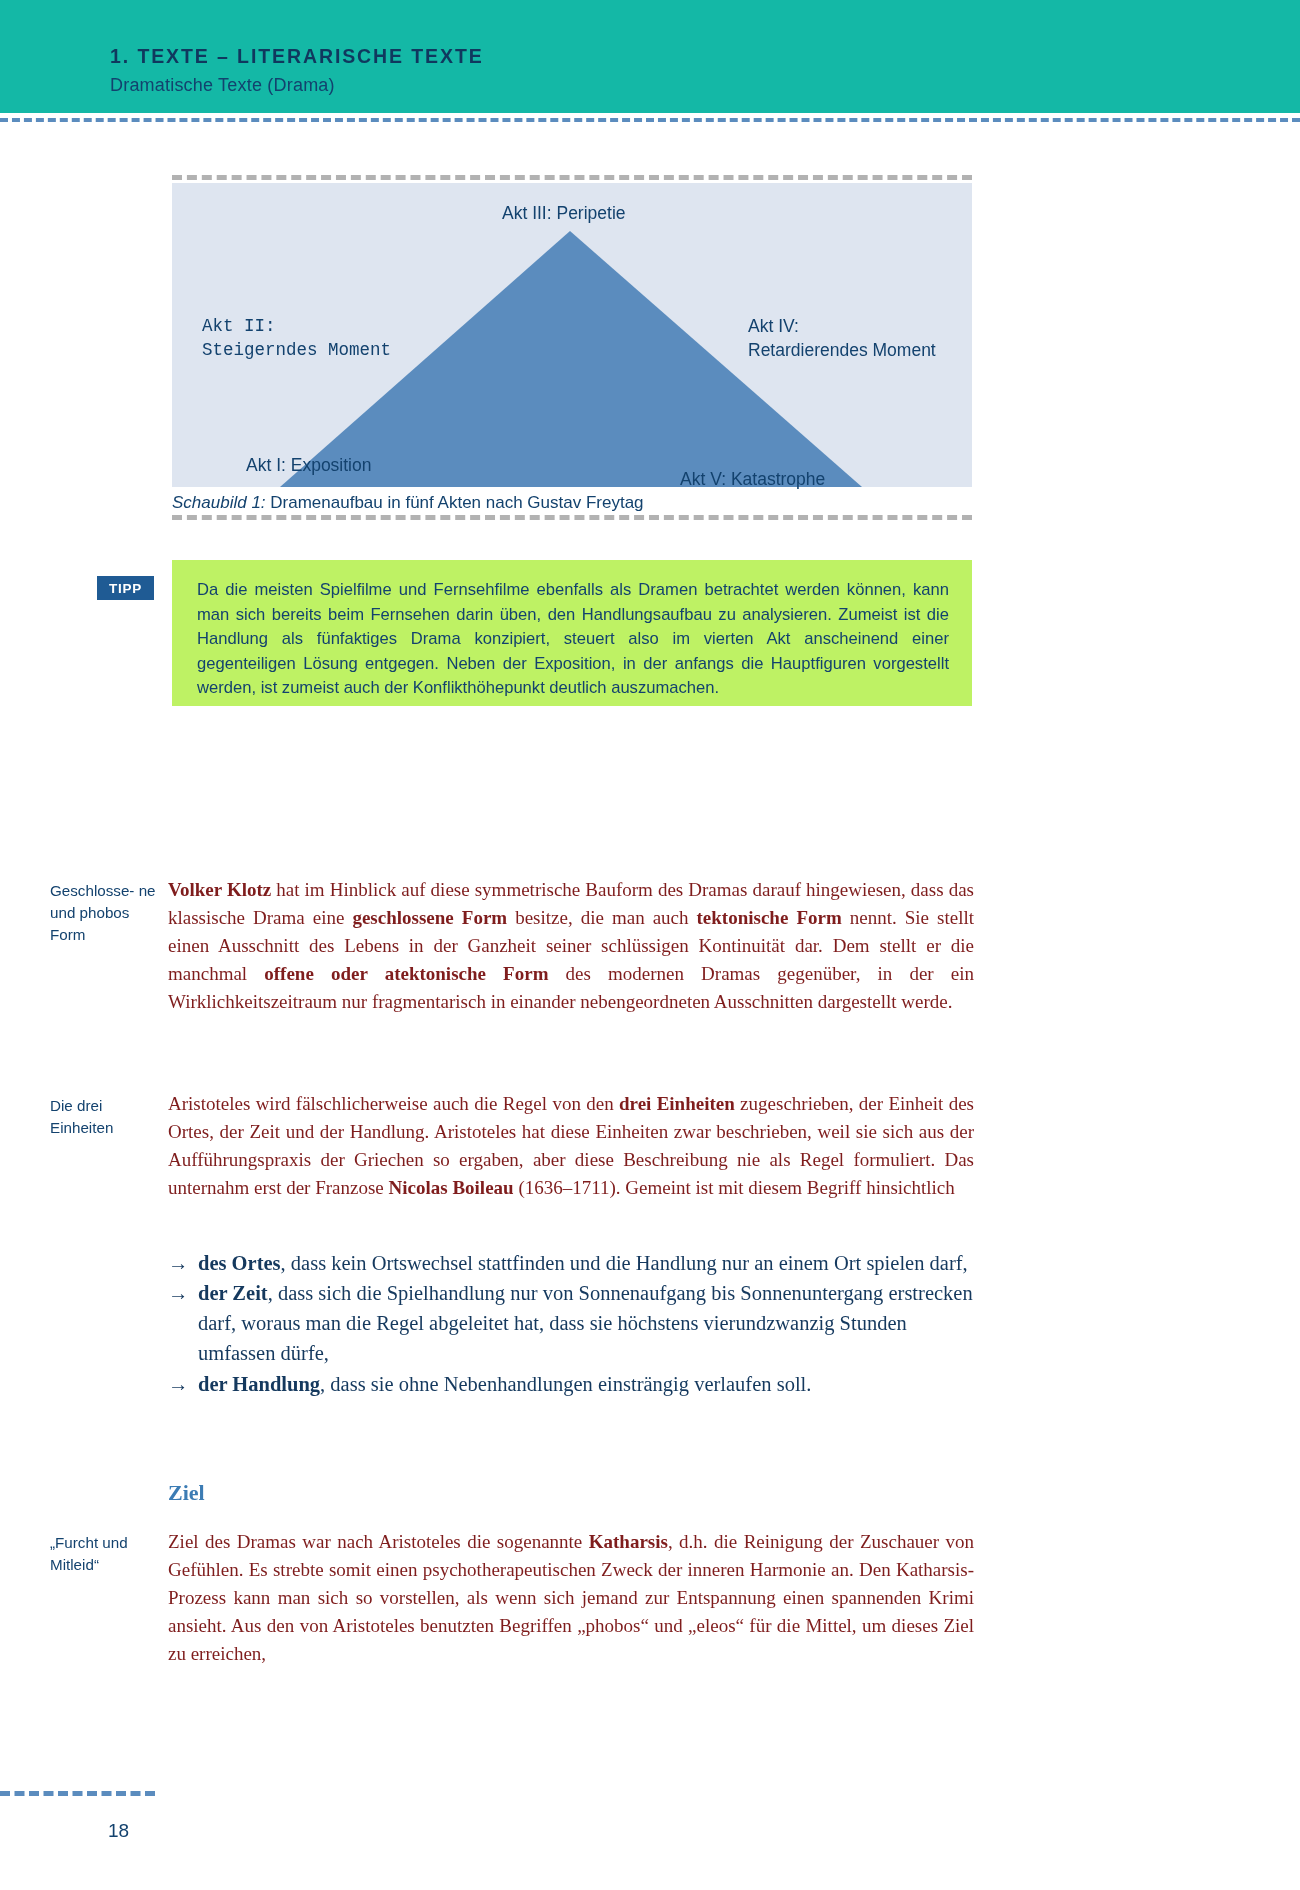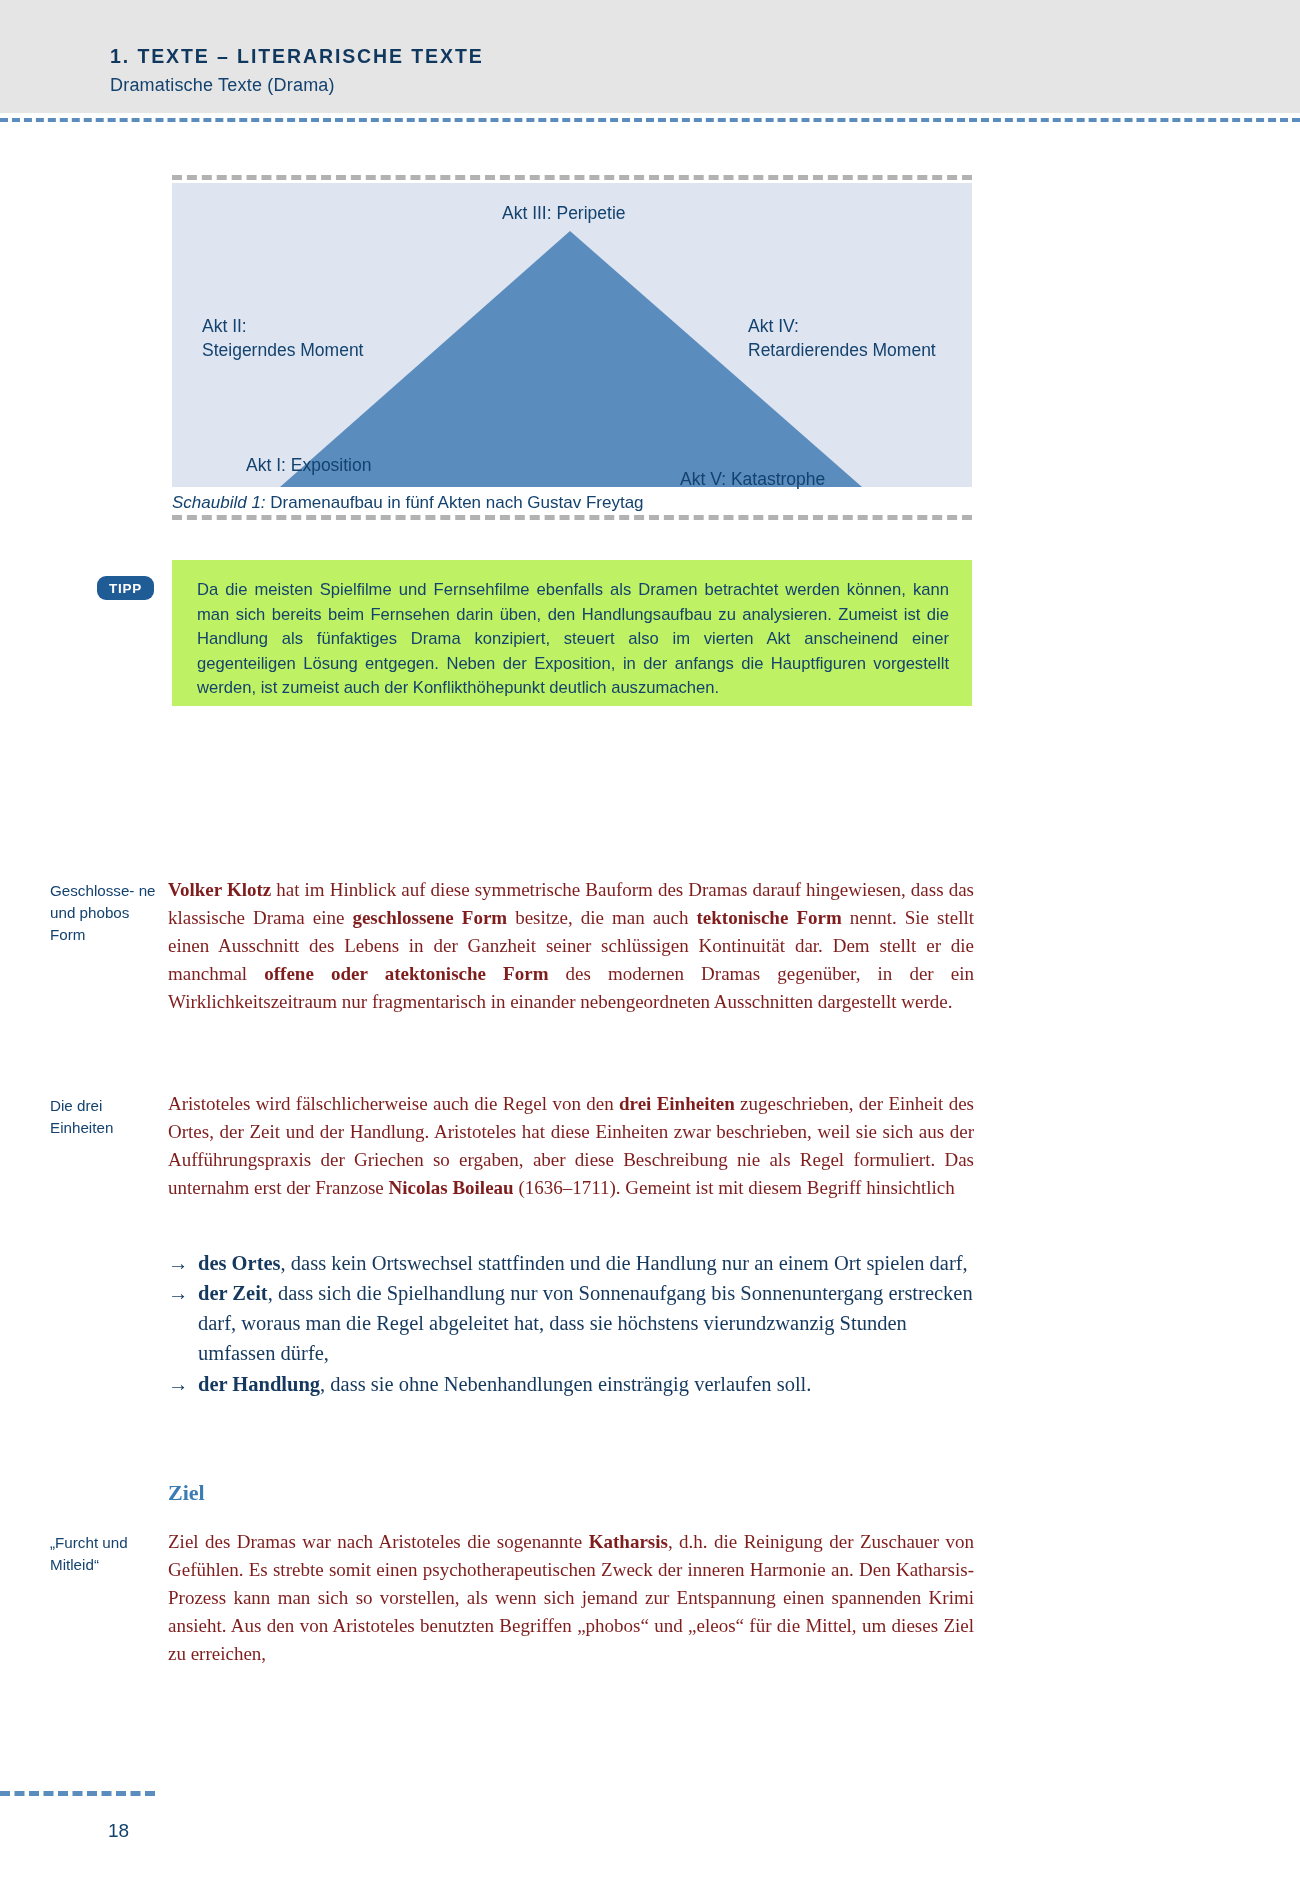--- a/index.html
+++ b/index.html
@@ -7,21 +7,21 @@
     width: 1300px; height: 1890px;
     background: #ffffff;
     font-family: "Liberation Sans", sans-serif;
     overflow: hidden;
   }
   .page { position: relative; width: 1300px; height: 1890px; background:#fff; }
 
   
   .header {
     position: absolute; left: 0; top: 0; width: 1300px; height: 113px;
-    background: #e5e5e5;
+    background: #14b8a6;
   }
   .header-title {
     position: absolute; left: 110px; top: 45px;
     font-size: 19.5px; font-weight: bold; letter-spacing: 1.9px;
     color: #10385e;
     font-family: "Liberation Sans", sans-serif;
   }
   .header-sub {
     position: absolute; left: 110px; top: 75px;
     font-size: 18px; color: #13426e; letter-spacing: .2px;
@@ -43,40 +43,39 @@
     background: #dee5f0;
     padding-left: 15px;
   }
   .tri-wrap { position: absolute; left: 0; top: 0; width: 800px; height: 304px; }
   .fig-label {
     position: absolute; color: #13426e; font-size: 17.5px;
     font-family: "Liberation Sans", sans-serif; line-height: 1.35;
     white-space: pre-line;
   }
   .lab-peripetie { left: 330px; top: 19px; }
-  .lab-akt2 { left: 30px; top: 132px; }
+  .lab-akt2 { left: 30px; top: 132px; font-family: Liberation Mono, monospace; }
   .lab-akt4 { left: 568px; top: 132px; margin-left: 8px; }
   .lab-akt1 { left: 74px; top: 271px; }
   .lab-akt5 { left: 508px; top: 285px; }
 
   .fig-caption {
     position: absolute; left: 172px; top: 493px;
     font-size: 17px; color: #13426e;
     font-family: "Liberation Sans", sans-serif;
   }
   .fig-caption .cap-ital { font-style: italic; }
 
   
   .tipp-badge {
     position: absolute; left: 97px; top: 576px; width: 57px; height: 24px;
     background: #1f5b94; color: #ffffff;
     font-size: 13.5px; font-weight: bold; letter-spacing: .8px;
     display: flex; align-items: center; justify-content: center;
     font-family: "Liberation Sans", sans-serif;
-    border-radius: 9px;
   }
   .tipp-box {
     position: absolute; left: 172px; top: 560px; width: 800px; height: 146px;
     background: #bef264;
   }
   .tipp-text {
     position: absolute; left: 25px; top: 18px; width: 752px;
     font-size: 16.6px; line-height: 1.48; color: #13426e; text-align: justify;
     font-family: "Liberation Sans", sans-serif;
   }

